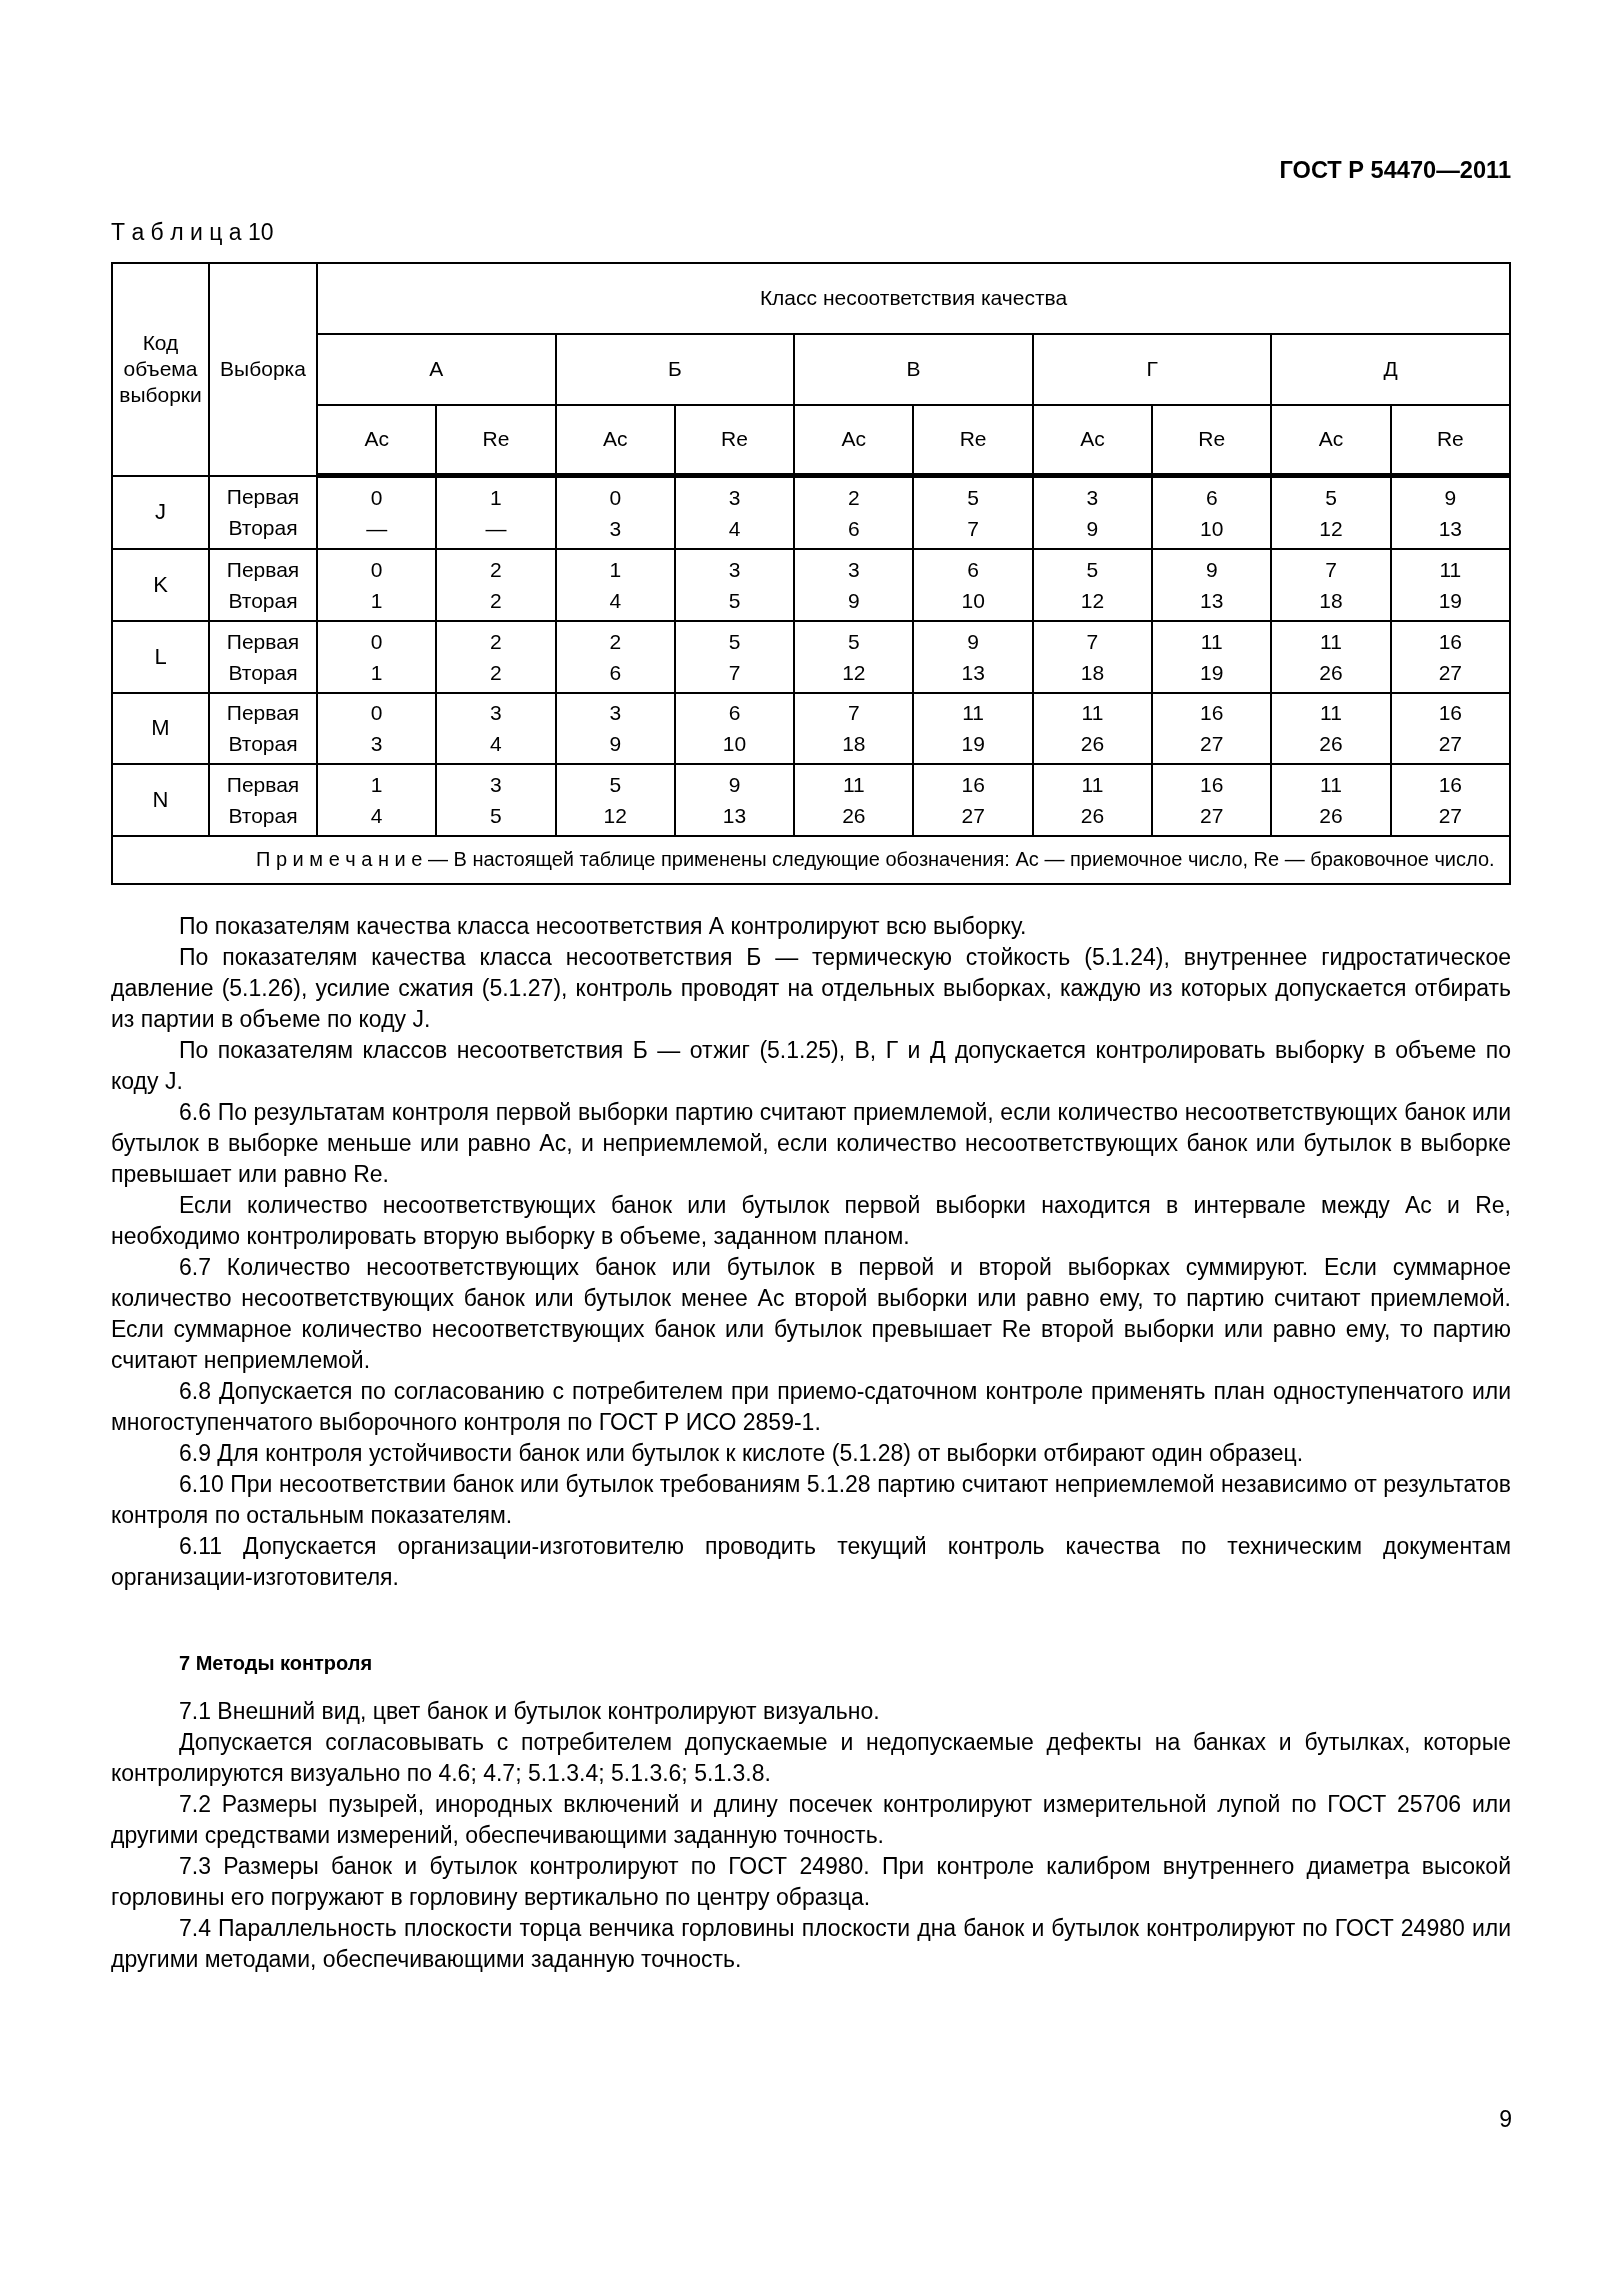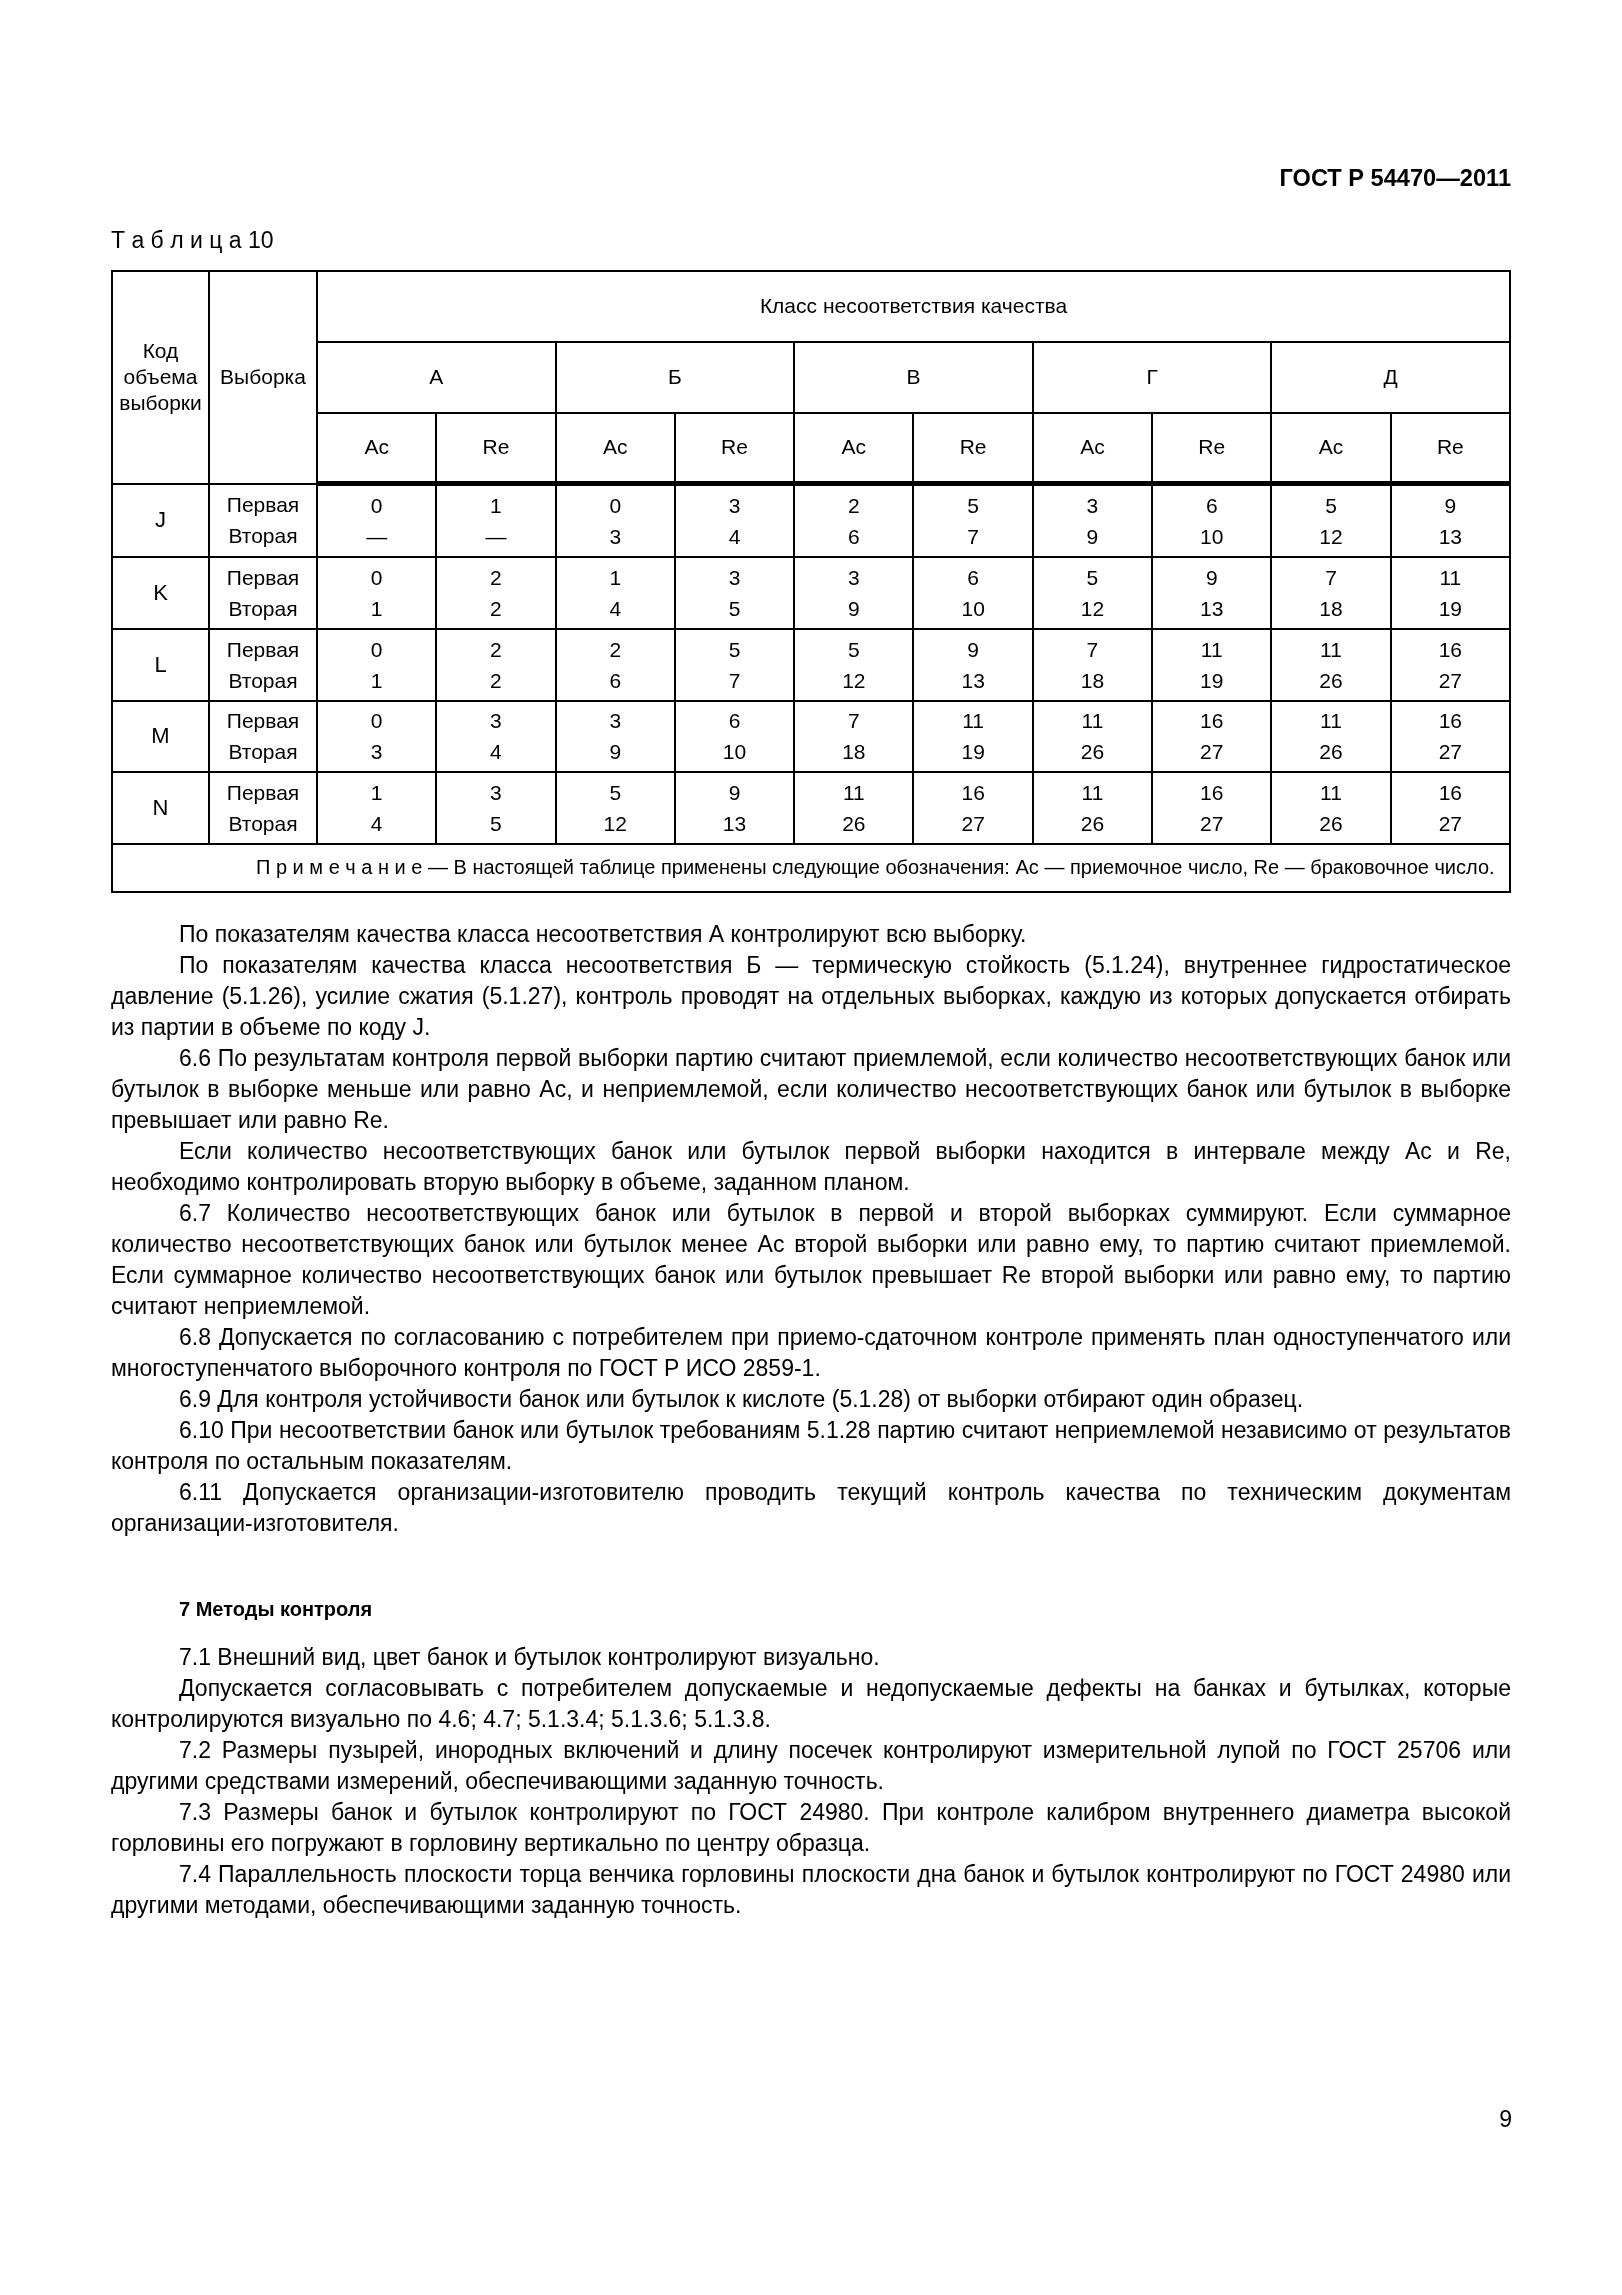--- a/index.html
+++ b/index.html
@@ -3,21 +3,21 @@
 <meta charset="utf-8">
 <style>
   * { box-sizing: border-box; }
   html, body { margin: 0; padding: 0; }
   body {
     width: 1623px; height: 2295px;
     background: #ffffff; color: #000000;
     font-family: "Liberation Sans", sans-serif;
   }
   .page { position: relative; width: 1623px; height: 2295px; overflow: hidden; background: #fff; }
-  .content { position: absolute; left: 111px; top: 16px; width: 1400px; }
+  .content { position: absolute; left: 111px; top: 8px; width: 1400px; }
 
   .doc-code { margin-top: 149px; text-align: right; font-weight: bold; font-size: 23.6px; }
   .table-caption { margin-top: 35px; font-size: 23px; }
 
   table.gost { border-collapse: collapse; width: 100%; table-layout: fixed; margin-top: 15.7px; }
   .gost th, .gost td {
     border: 2px solid #000;
     font-size: 21px; font-weight: normal;
     text-align: center; vertical-align: middle;
     padding: 3.9px 5.2px; line-height: 26px;
@@ -331,20 +331,21 @@
       <tbody>
         <tr>
           <td colspan="12" class="note-cell">П р и м е ч а н и е — В настоящей таблице применены следующие обозначения: Ас — приемочное число, Re — браковочное число.</td>
         </tr>
       </tbody>
     </table>
 
     <div class="body-text bt-first">
       <p>По показателям качества класса несоответствия А контролируют всю выборку.</p>
       <p>По показателям качества класса несоответствия Б — термическую стойкость (5.1.24), внутреннее гидростатическое давление (5.1.26), усилие сжатия (5.1.27), контроль проводят на отдельных выборках, каждую из которых допускается отбирать из партии в объеме по коду J.</p>
+      <p>По показателям классов несоответствия Б — отжиг (5.1.25), В, Г и Д допускается контролировать выборку в объеме по коду J.</p>
       <p>6.6 По результатам контроля первой выборки партию считают приемлемой, если количество несоответствующих банок или бутылок в выборке меньше или равно Ас, и неприемлемой, если количество несоответствующих банок или бутылок в выборке превышает или равно Re.</p>
       <p>Если количество несоответствующих банок или бутылок первой выборки находится в интервале между Ас и Re, необходимо контролировать вторую выборку в объеме, заданном планом.</p>
       <p>6.7 Количество несоответствующих банок или бутылок в первой и второй выборках суммируют. Если суммарное количество несоответствующих банок или бутылок менее Ас второй выборки или равно ему, то партию считают приемлемой. Если суммарное количество несоответствующих банок или бутылок превышает Re второй выборки или равно ему, то партию считают неприемлемой.</p>
       <p>6.8 Допускается по согласованию с потребителем при приемо-сдаточном контроле применять план одноступенчатого или многоступенчатого выборочного контроля по ГОСТ Р ИСО 2859-1.</p>
       <p>6.9 Для контроля устойчивости банок или бутылок к кислоте (5.1.28) от выборки отбирают один образец.</p>
       <p>6.10 При несоответствии банок или бутылок требованиям 5.1.28 партию считают неприемлемой независимо от результатов контроля по остальным показателям.</p>
       <p>6.11 Допускается организации-изготовителю проводить текущий контроль качества по техническим документам организации-изготовителя.</p>
     </div>
 
     <div class="section-heading">7  Методы контроля</div>

